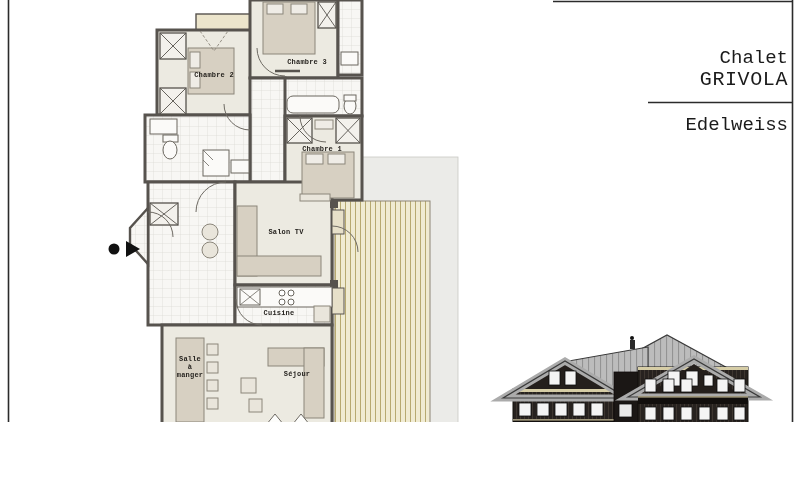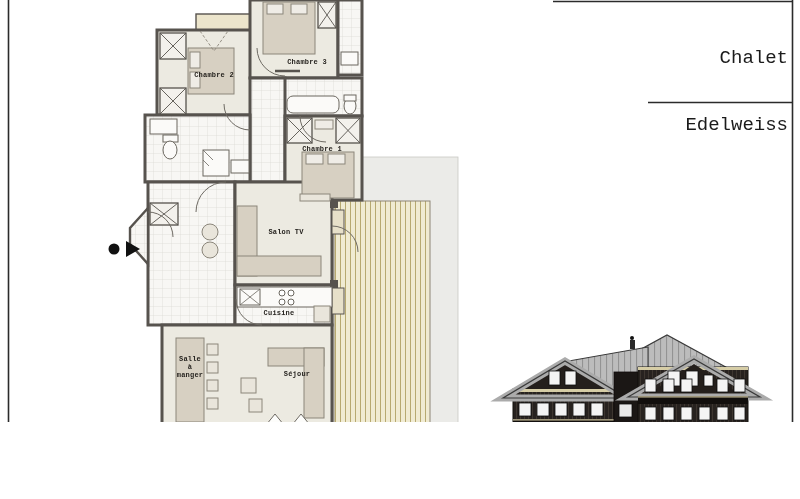--- a/index.html
+++ b/index.html
@@ -279,15 +279,16 @@
 <div class="plan-label" style="left:322px;top:149px;">Chambre 1</div>
 <div class="plan-label" style="left:286px;top:232px;">Salon TV</div>
 <div class="plan-label" style="left:279px;top:313px;">Cuisine</div>
 <div class="plan-label" style="left:190px;top:367px;">Salle
 à
 manger</div>
 <div class="plan-label" style="left:297px;top:374px;">Séjour</div>
 <div class="plan-label light" style="left:332px;top:468px;">Terrasse</div>
 
 <div class="title-line title-1">Chalet</div>
+<div class="title-line title-2">GRIVOLA</div>
 <div class="title-line title-3">Edelweiss</div>
 
 </div>
 
 </body></html>

